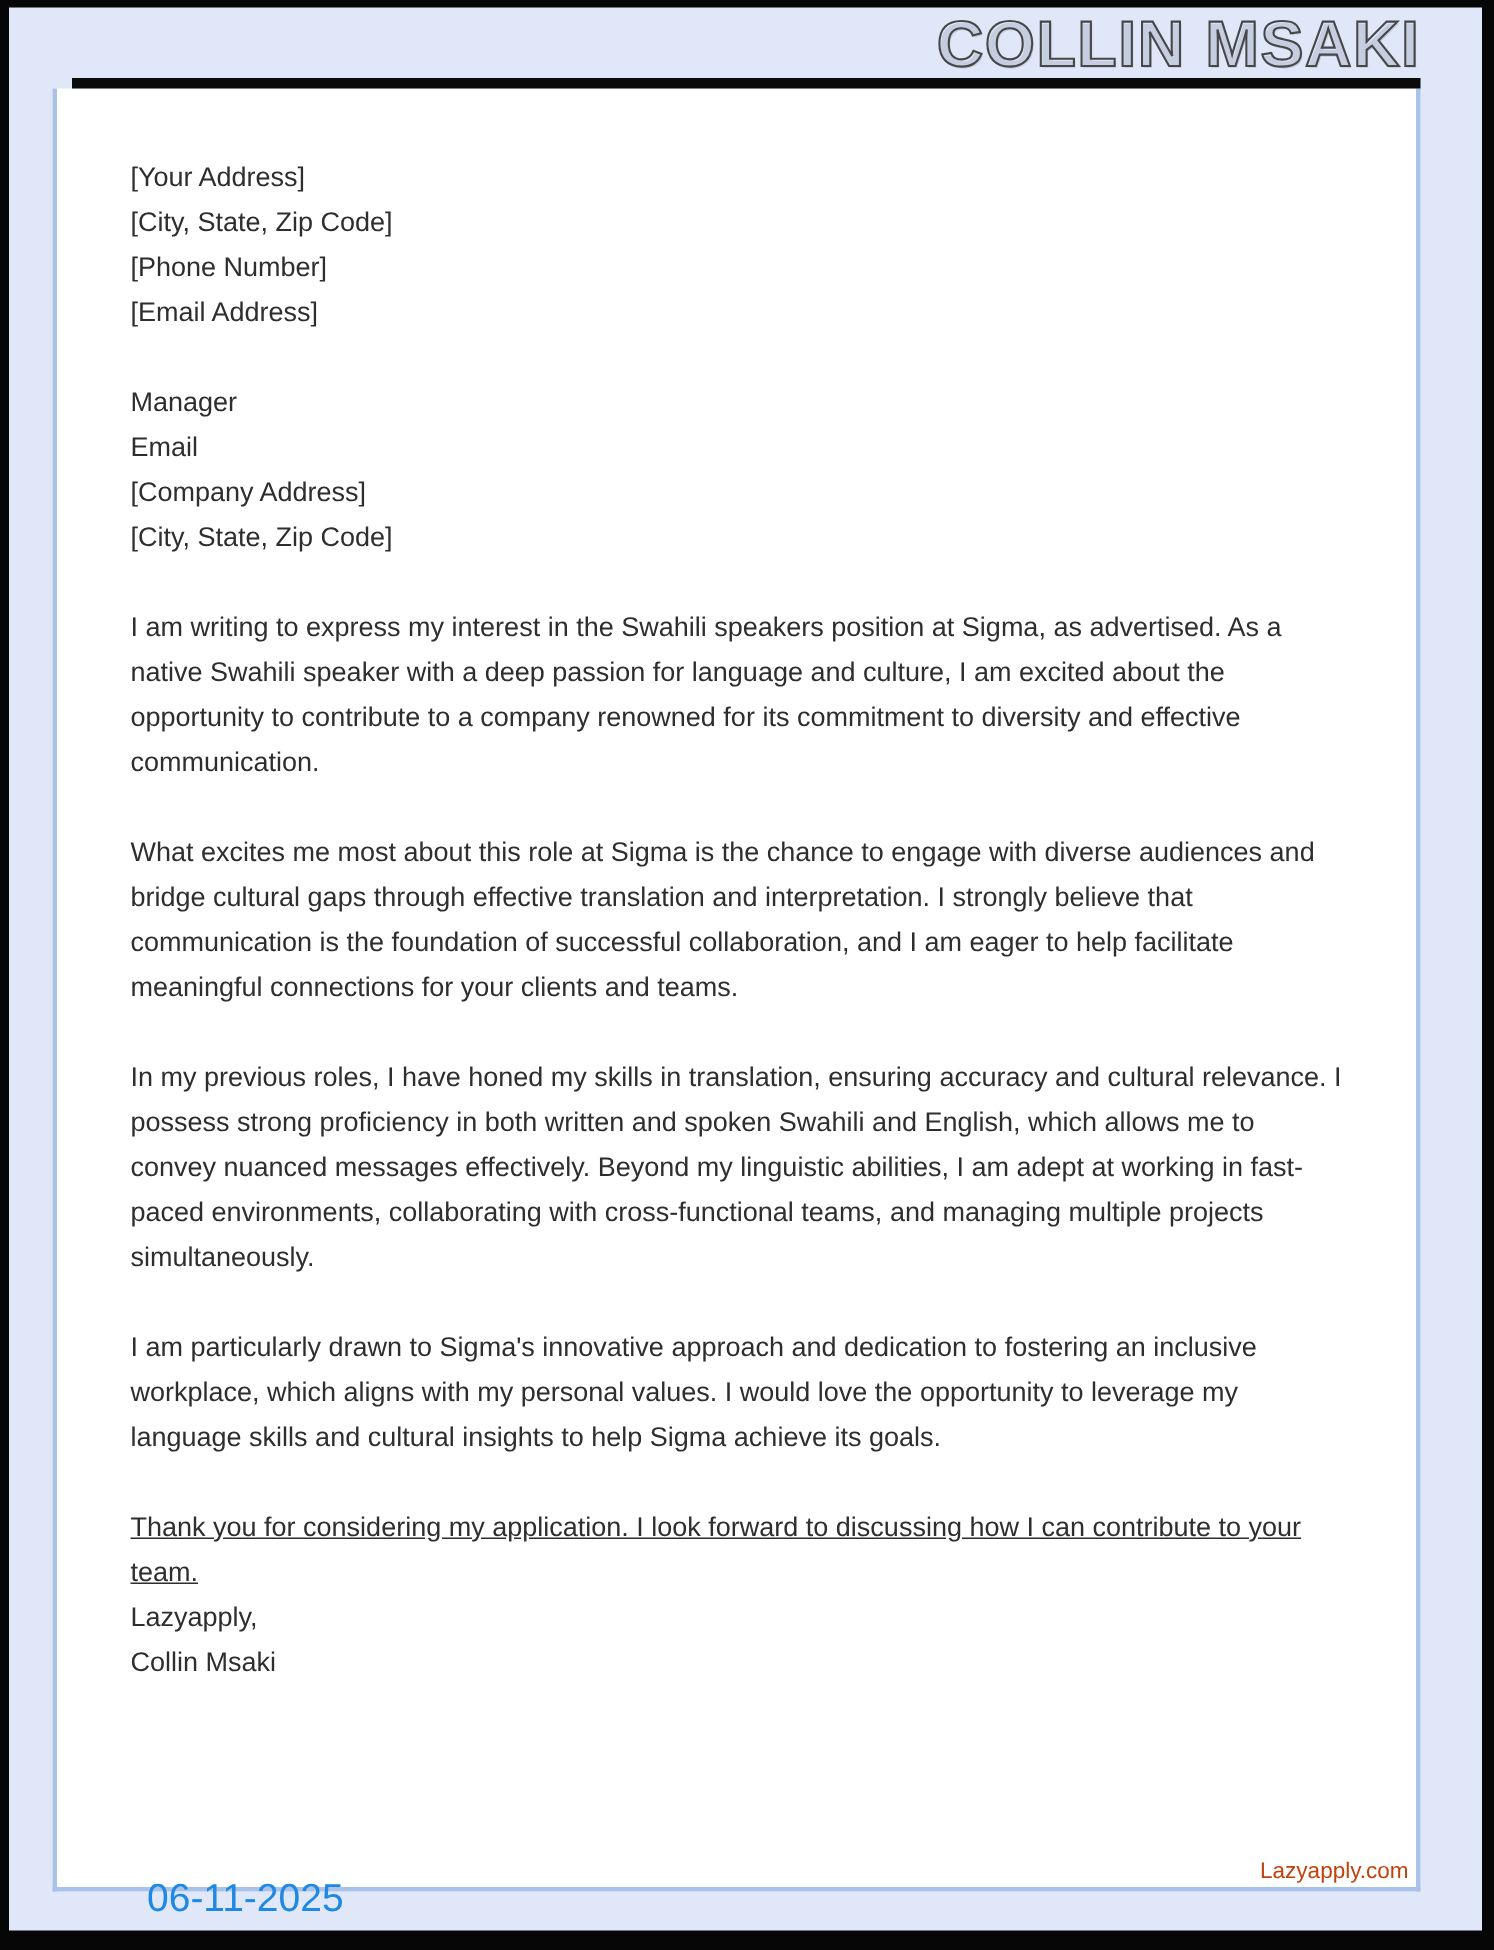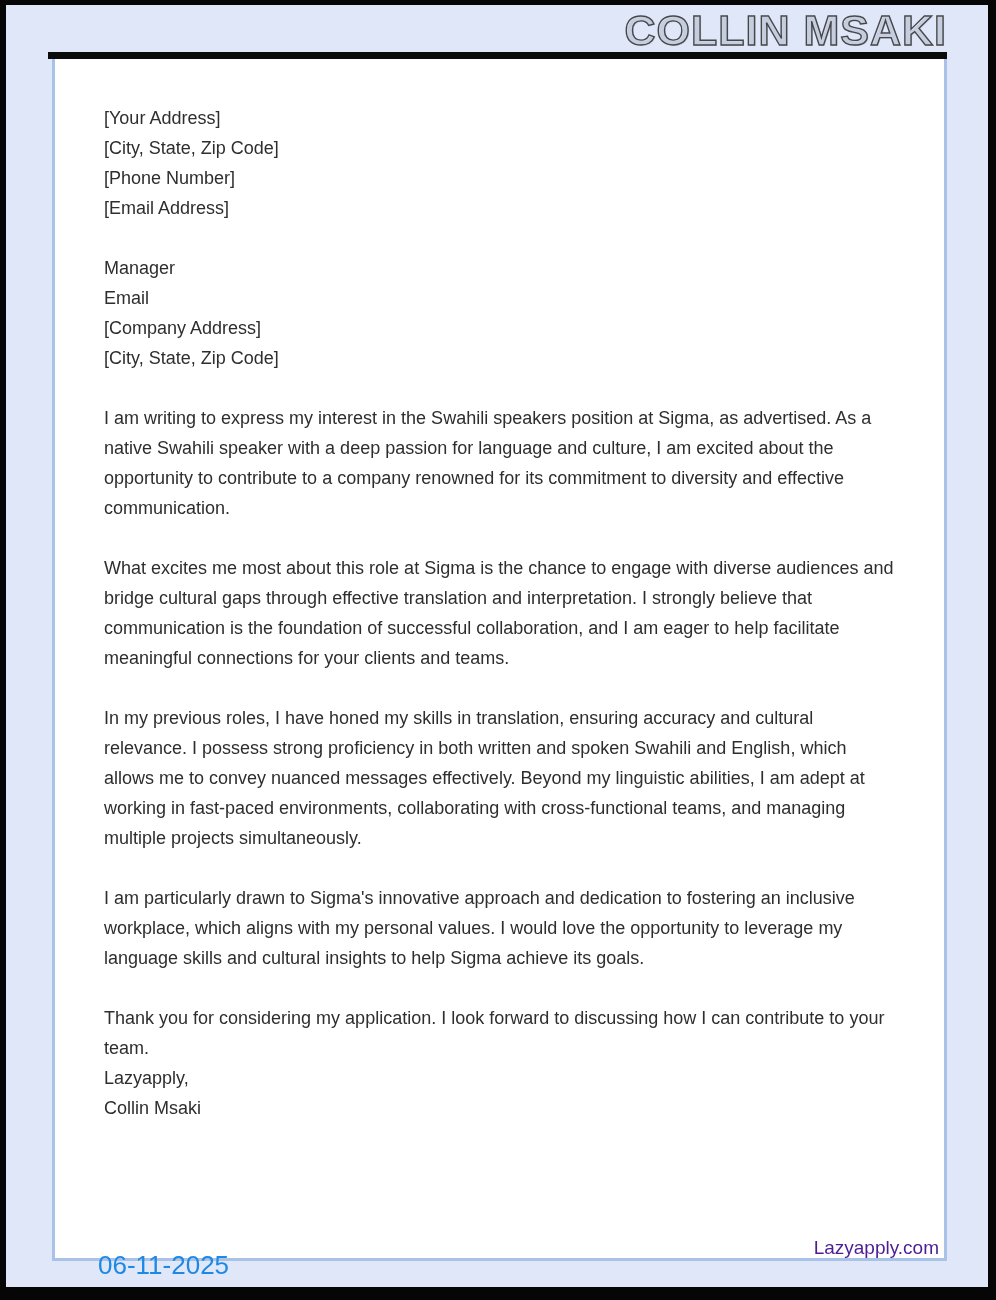--- a/index.html
+++ b/index.html
@@ -45,52 +45,53 @@
     left: 48px;
     right: 49px;
     top: 52px;
     height: 7px;
     background: #0b0b0b;
     z-index: 6;
   }
   
   .letter-card {
     position: absolute;
-    left: 52px;
+    left: 35px;
     right: 49px;
     top: 59px;
     height: 1202px;
     box-sizing: border-box;
     background: #ffffff;
     border: 3px solid #a9c2e8;
     border-top: none;
     padding: 44px 47px 0 49px;
     z-index: 4;
   }
   .letter-card .block {
     margin: 0 0 30px 0;
     font-size: 18px;
     line-height: 30px;
     color: #2e2e2e;
   }
   .letter-card .block:last-of-type {
     margin-bottom: 0;
+    text-decoration: underline;
   }
   .letter-card p, .letter-card div.line {
     margin: 0;
     padding: 0;
   }
   
   .brand {
     position: absolute;
     right: 5px;
     bottom: 1px;
-    font-size: 19px;
+    font-size: 15px;
     line-height: 18px;
-    color: #4c1d95;
+    color: #c2410c;
   }
   
   .date-stamp {
     position: absolute;
     left: 98px;
     top: 1250px;
     font-size: 26px;
     color: #1e88e5;
     z-index: 20;
   }

